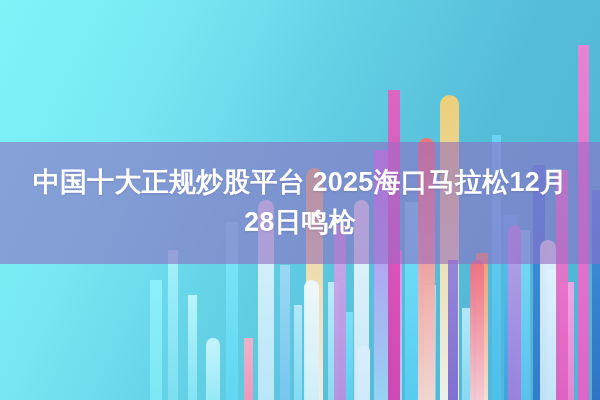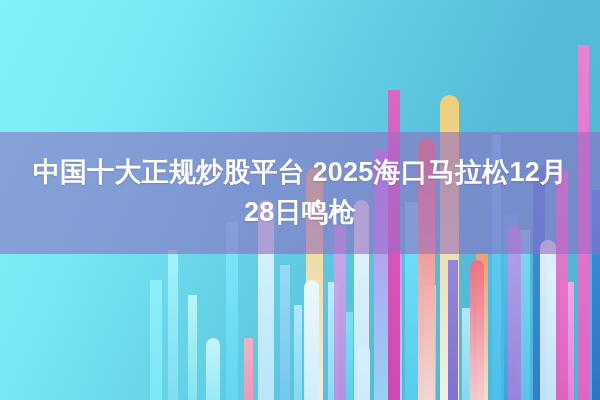--- a/index.html
+++ b/index.html
@@ -24,21 +24,21 @@
   .bar {
     position:absolute;
     bottom:0;
     border-radius:999px 999px 0 0;
   }
 
   
   #caption-band {
     position:absolute;
     left:0; right:0;
-    top:132px; height:122px;
+    top:142px; height:122px;
     background:rgba(150,110,190,0.62);
     backdrop-filter:saturate(120%);
     display:flex;
     flex-direction:column;
     align-items:center;
     justify-content:center;
     z-index:5;
   }
   #caption-text {
     width:560px;

